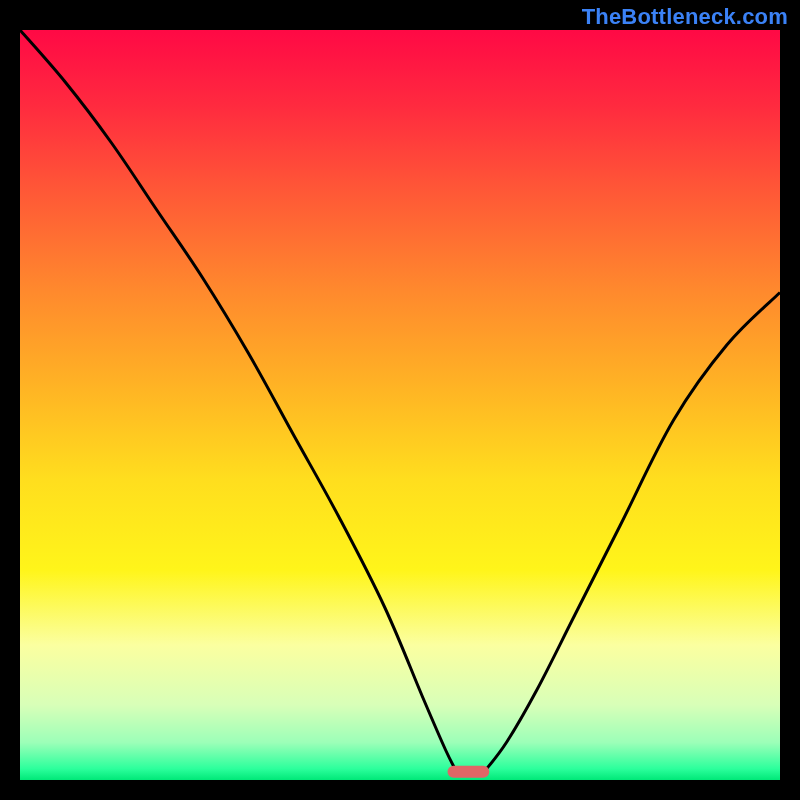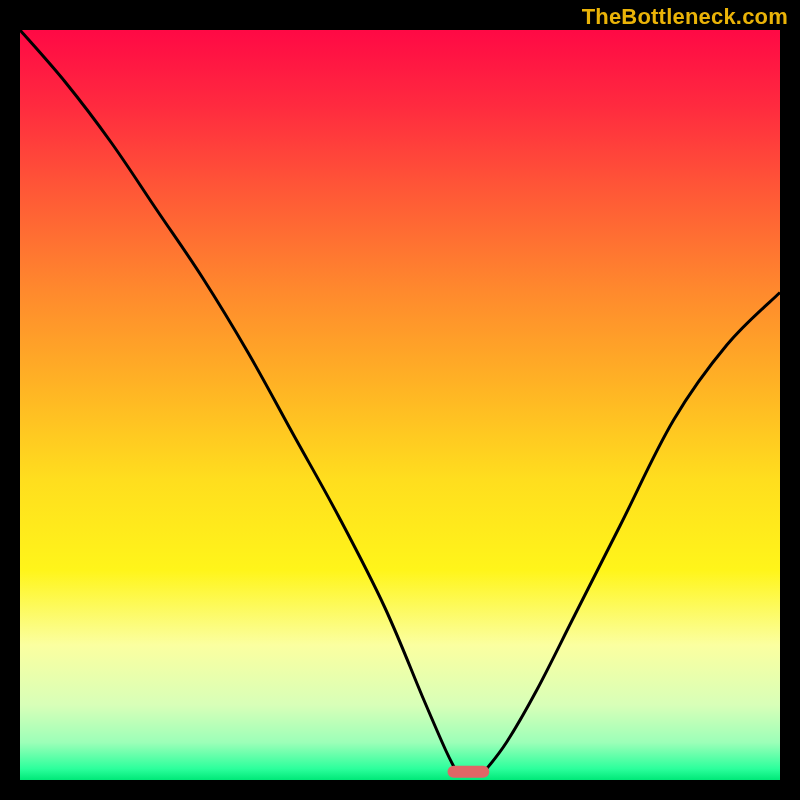--- a/index.html
+++ b/index.html
@@ -16,21 +16,21 @@
     height: 800px;
     background: #000;
   }
   .watermark {
     position: absolute;
     top: 4px;
     right: 12px;
     font-family: Arial, Helvetica, sans-serif;
     font-size: 22px;
     font-weight: bold;
-    color: #eab308;
+    color: #3b82f6;
     letter-spacing: 0.2px;
     z-index: 5;
   }
   svg.plot {
     position: absolute;
     left: 20px;
     top: 30px;
     width: 760px;
     height: 750px;
     display: block;

